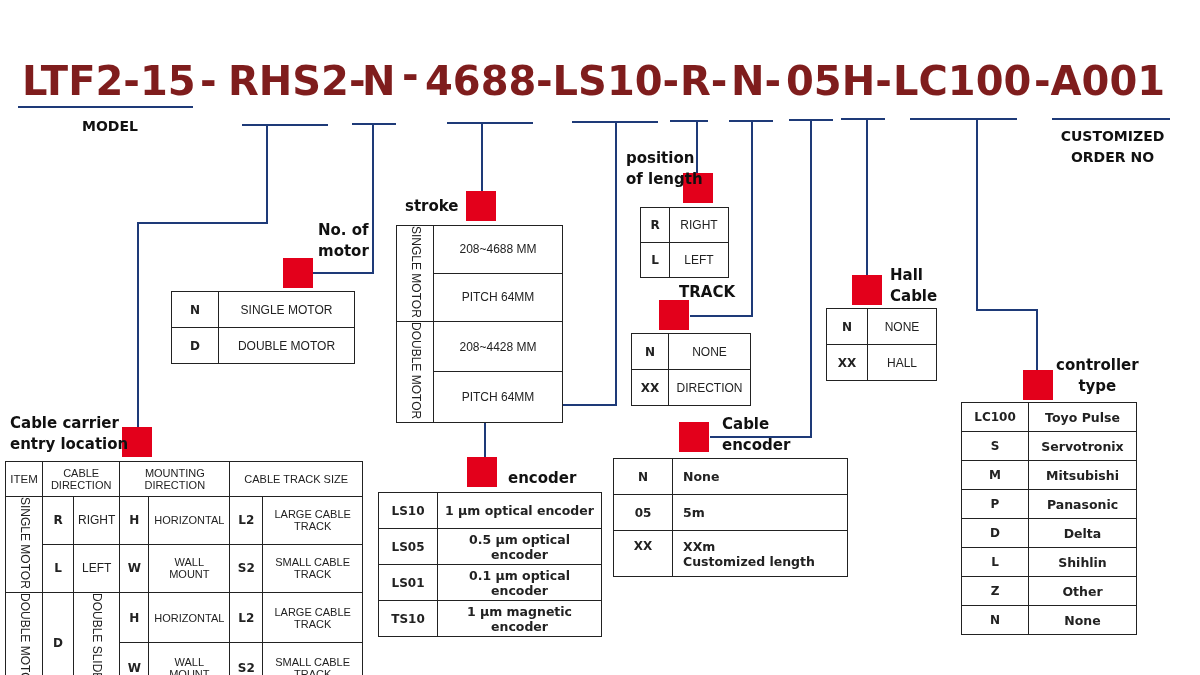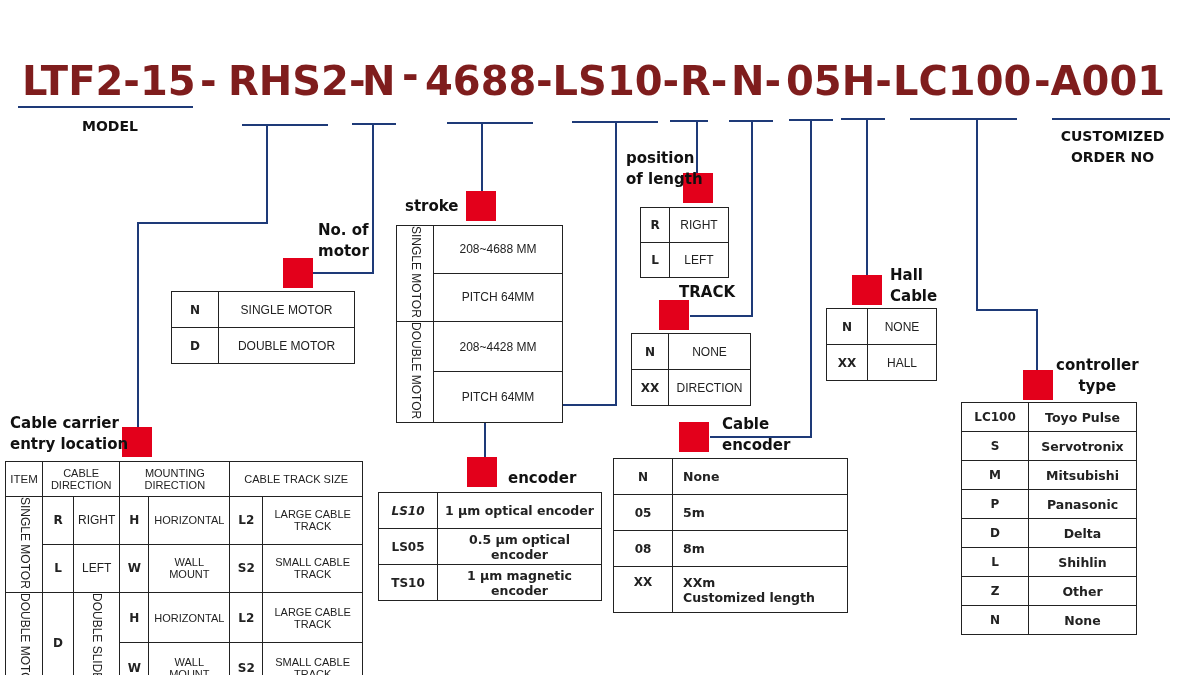--- a/index.html
+++ b/index.html
@@ -229,47 +229,47 @@
     <td style="font-size:11px;">WALL MOUNT</td>
     <td class="k">S2</td>
     <td style="font-size:11px;">SMALL CABLE TRACK</td>
   </tr>
 </tbody>
   </table>
 
 <table style="left:378px;top:492px;width:224px;">
   <tbody>
       <tr style="height:36px;">
-    <td class="k" style="width:50px;font-style:italic;">LS10</td>
+    <td class="k" style="width:50px;">LS10</td>
     <td class="bd">1 µm optical encoder</td>
   </tr>
   <tr style="height:36px;">
     <td class="k">LS05</td>
     <td class="bd">0.5 µm optical encoder</td>
+  </tr>
+  <tr style="height:36px;">
+    <td class="k">LS01</td>
+    <td class="bd">0.1 µm optical encoder</td>
   </tr>
   <tr style="height:36px;padding-left:40px;">
     <td class="k">TS10</td>
     <td class="bd">1 µm magnetic encoder</td>
   </tr>
 </tbody>
   </table>
 
 <table style="left:613px;top:458px;width:235px;">
   <tbody>
       <tr style="height:36px;">
     <td class="k" style="width:50px;">N</td>
     <td class="bd lft">None</td>
   </tr>
   <tr style="height:36px;">
     <td class="k">05</td>
     <td class="bd lft">5m</td>
-  </tr>
-  <tr style="height:36px;">
-    <td class="k">08</td>
-    <td class="bd lft">8m</td>
   </tr>
   <tr style="height:46px;">
     <td class="k" style="vertical-align:top;padding-top:8px;">XX</td>
     <td class="bd lft">
       <div>XXm</div>
       <div>Customized length</div>
     </td>
   </tr>
 </tbody>
   </table>

